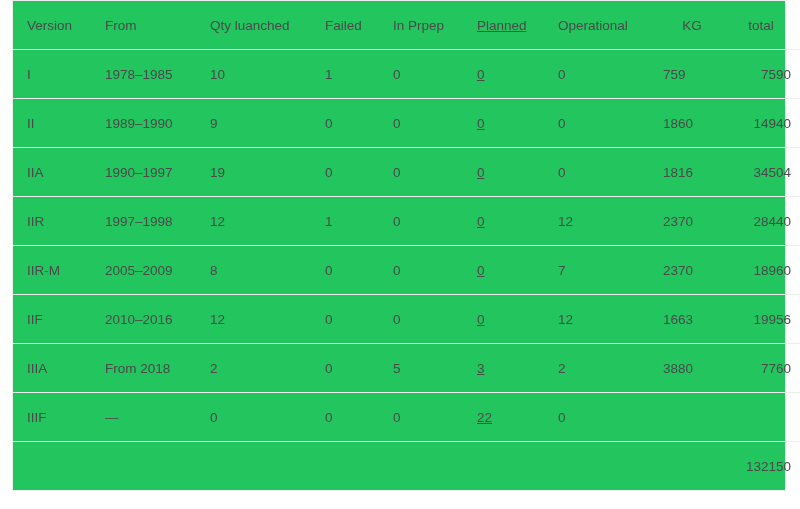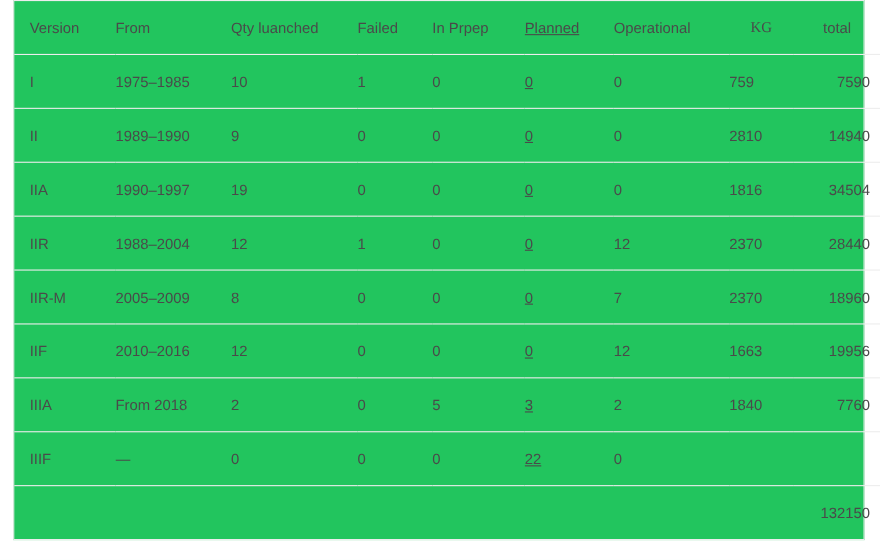--- a/index.html
+++ b/index.html
@@ -52,21 +52,21 @@
   .col-version   { width: 78px;  padding-left: 14px !important; }
   .col-year      { width: 105px; padding-left: 0 !important; }
   .col-qty       { width: 115px; padding-left: 0 !important; }
   .col-failed    { width: 68px;  padding-left: 0 !important; }
   .col-inprep    { width: 84px;  padding-left: 0 !important; }
   .col-planned   { width: 81px;  padding-left: 0 !important; text-decoration: underline; }
   .col-op        { width: 105px; padding-left: 0 !important; margin-left: 44px; }
   .col-kg        { width: 58px;  text-align: left; padding-right: 8px !important; }
   .col-total     { width: 80px;  text-align: right !important; padding-right: 20px !important; }
 
-  thead th.col-kg    { text-align: center !important; padding-right: 0 !important; font-family: Liberation Serif, serif; }
+  thead th.col-kg    { text-align: center !important; padding-right: 0 !important; }
   thead th.col-total { text-align: center !important; padding-right: 10px !important; }
 
   .summary-row td { height: 50px; }
 </style>
 </head>
 <body>
 
 <div class="table-wrap">
   <table class="data-table">
     <thead>
@@ -79,57 +79,57 @@
         <th class="col-planned">Planned</th>
         <th class="col-op">Operational</th>
         <th class="col-kg">KG</th>
         <th class="col-total">total</th>
       </tr>
     </thead>
     <tbody>
 
       <tr>
         <td class="col-version">I</td>
-        <td class="col-year">1975–1985</td>
+        <td class="col-year">1978–1985</td>
         <td class="col-qty">10</td>
         <td class="col-failed">1</td>
         <td class="col-inprep">0</td>
         <td class="col-planned">0</td>
         <td class="col-op">0</td>
         <td class="col-kg">759</td>
         <td class="col-total">7590</td>
       </tr>
 
       <tr>
         <td class="col-version">II</td>
         <td class="col-year">1989–1990</td>
         <td class="col-qty">9</td>
         <td class="col-failed">0</td>
         <td class="col-inprep">0</td>
         <td class="col-planned">0</td>
         <td class="col-op">0</td>
-        <td class="col-kg">2810</td>
+        <td class="col-kg">1860</td>
         <td class="col-total">14940</td>
       </tr>
 
       <tr>
         <td class="col-version">IIA</td>
         <td class="col-year">1990–1997</td>
         <td class="col-qty">19</td>
         <td class="col-failed">0</td>
         <td class="col-inprep">0</td>
         <td class="col-planned">0</td>
         <td class="col-op">0</td>
         <td class="col-kg">1816</td>
         <td class="col-total">34504</td>
       </tr>
 
       <tr>
         <td class="col-version">IIR</td>
-        <td class="col-year">1988–2004</td>
+        <td class="col-year">1997–1998</td>
         <td class="col-qty">12</td>
         <td class="col-failed">1</td>
         <td class="col-inprep">0</td>
         <td class="col-planned">0</td>
         <td class="col-op">12</td>
         <td class="col-kg">2370</td>
         <td class="col-total">28440</td>
       </tr>
 
       <tr>
@@ -157,21 +157,21 @@
       </tr>
 
       <tr>
         <td class="col-version">IIIA</td>
         <td class="col-year">From 2018</td>
         <td class="col-qty">2</td>
         <td class="col-failed">0</td>
         <td class="col-inprep">5</td>
         <td class="col-planned">3</td>
         <td class="col-op">2</td>
-        <td class="col-kg">1840</td>
+        <td class="col-kg">3880</td>
         <td class="col-total">7760</td>
       </tr>
 
       <tr>
         <td class="col-version">IIIF</td>
         <td class="col-year">—</td>
         <td class="col-qty">0</td>
         <td class="col-failed">0</td>
         <td class="col-inprep">0</td>
         <td class="col-planned">22</td>

